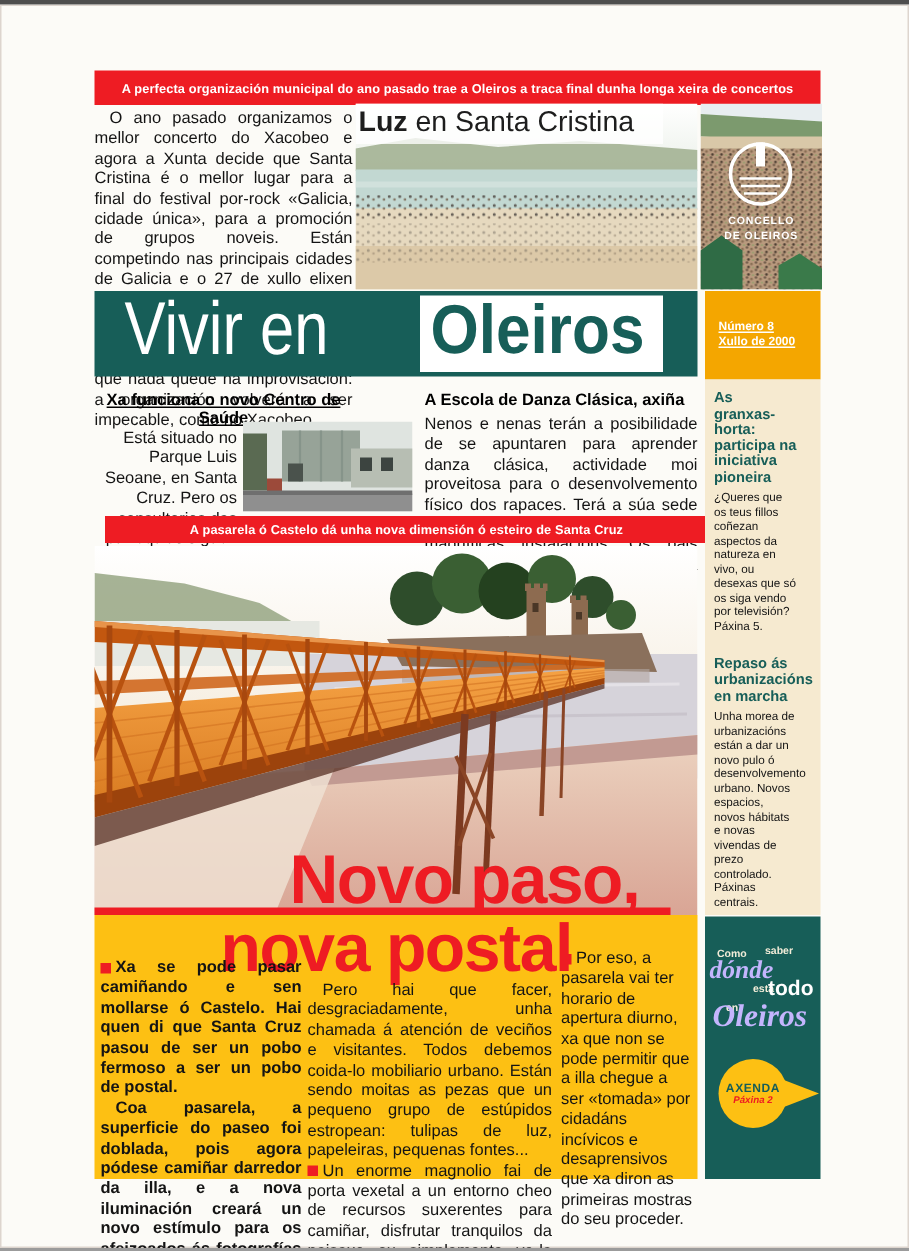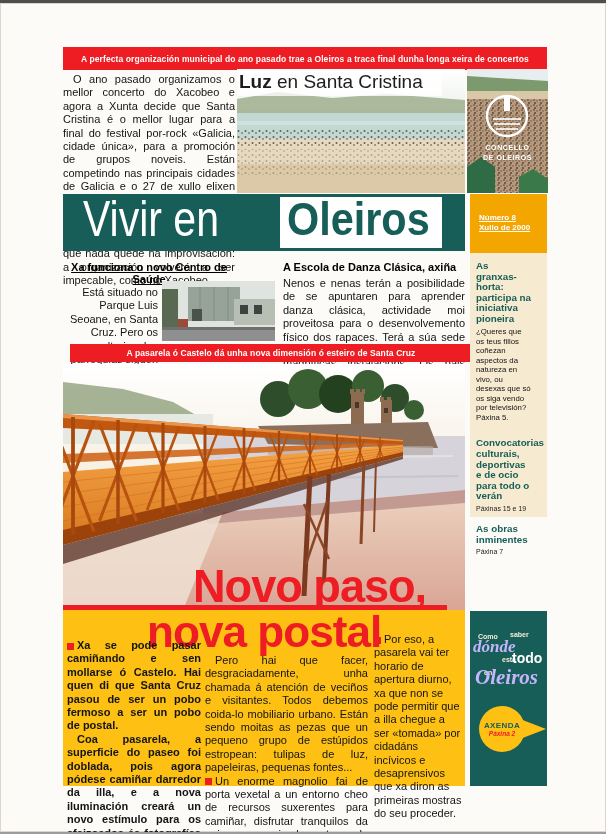--- a/index.html
+++ b/index.html
@@ -144,24 +144,28 @@
     </svg>
   </div>
 
   <div class="abs h-black" style="left:283px;top:258px;width:182px;">A Escola de Danza Clásica, axiña</div>
   <div class="abs txt just" style="left:283px;top:274px;width:182px;">Nenos e nenas terán a posibilidade de se apuntaren para aprender danza clásica, actividade moi proveitosa para o desenvolvemento físico dos rapaces. Terá a súa sede na Fábrica, onde conta con magníficas instalacións. Os pais interesados, poden chamar a Cultura (981 610 000) e informarse para o próximo curso.</div>
 
   <div class="abs banner" style="left:70px;top:341px;width:402px;height:18px;">
     <span>A pasarela ó Castelo dá unha nova dimensión ó esteiro de Santa Cruz</span>
   </div>
 
-  <div class="abs" style="left:470px;top:250px;width:77px;height:264px;background:var(--cream);padding:8px 16px 0 6px;">
+  <div class="abs" style="left:470px;top:250px;width:77px;height:357px;background:var(--cream);padding:8px 16px 0 6px;">
     <div class="sb-item">
       <div class="h-teal">As granxas-horta: participa na iniciativa pioneira</div>
       <div class="sb-body">¿Queres que os teus fillos coñezan aspectos da natureza en vivo, ou desexas que só os siga vendo por televisión? Páxina 5.</div>
+    </div>
+    <div class="sb-item" style="margin-top:16px;">
+      <div class="h-teal">Repaso ás urbanizacións en marcha</div>
+      <div class="sb-body">Unha morea de urbanizacións están a dar un novo pulo ó desenvolvemento urbano. Novos espacios, novos hábitats e novas vivendas de prezo controlado. Páxinas centrais.</div>
     </div>
     <div class="sb-item" style="margin-top:16px;">
       <div class="h-teal">Convocatorias culturais, deportivas e de ocio para todo o verán</div>
       <div class="pref">Páxinas 15 e 19</div>
     </div>
     <div class="sb-item" style="margin-top:12px;">
       <div class="h-teal">As obras inminentes</div>
       <div class="pref">Páxina 7</div>
     </div>
   </div>

